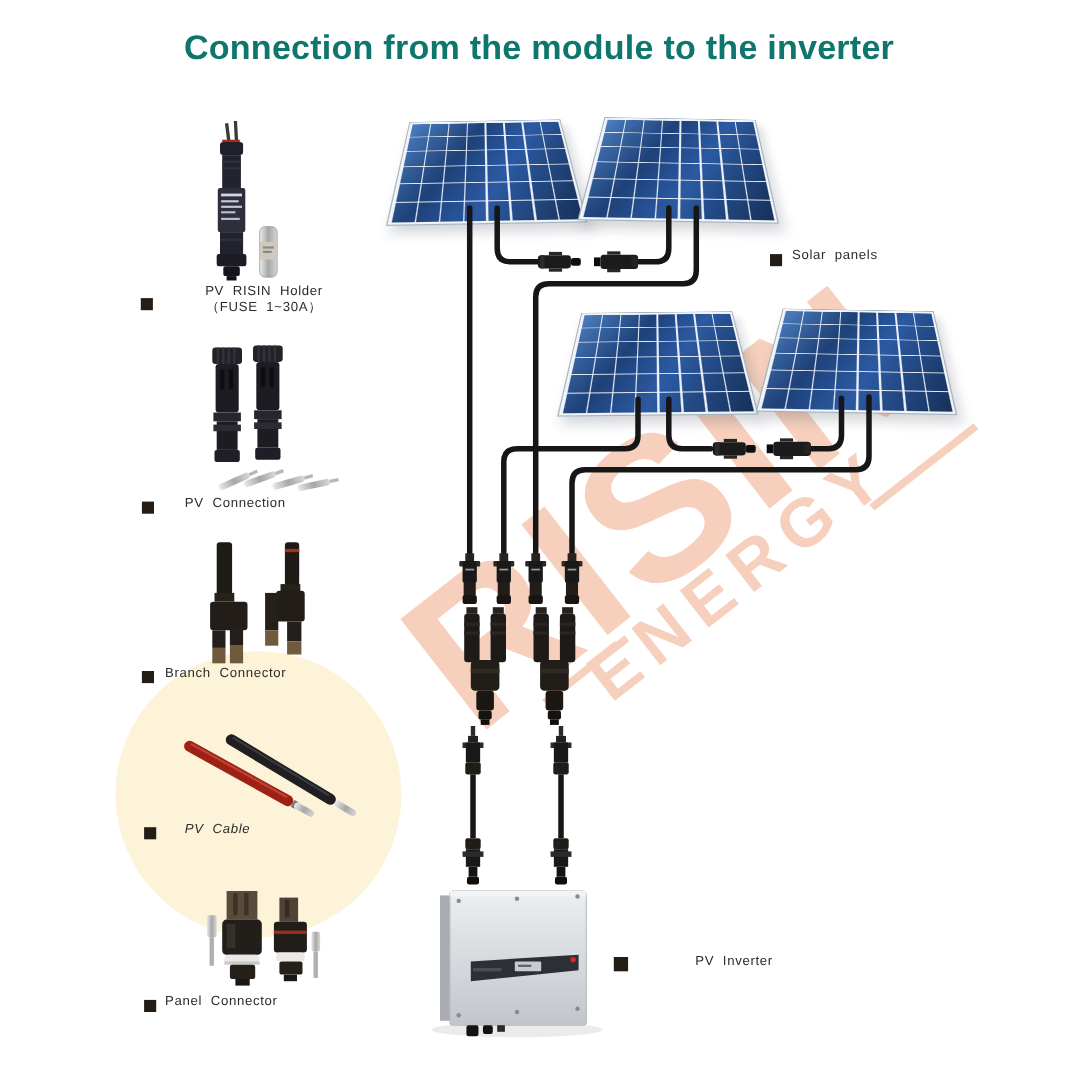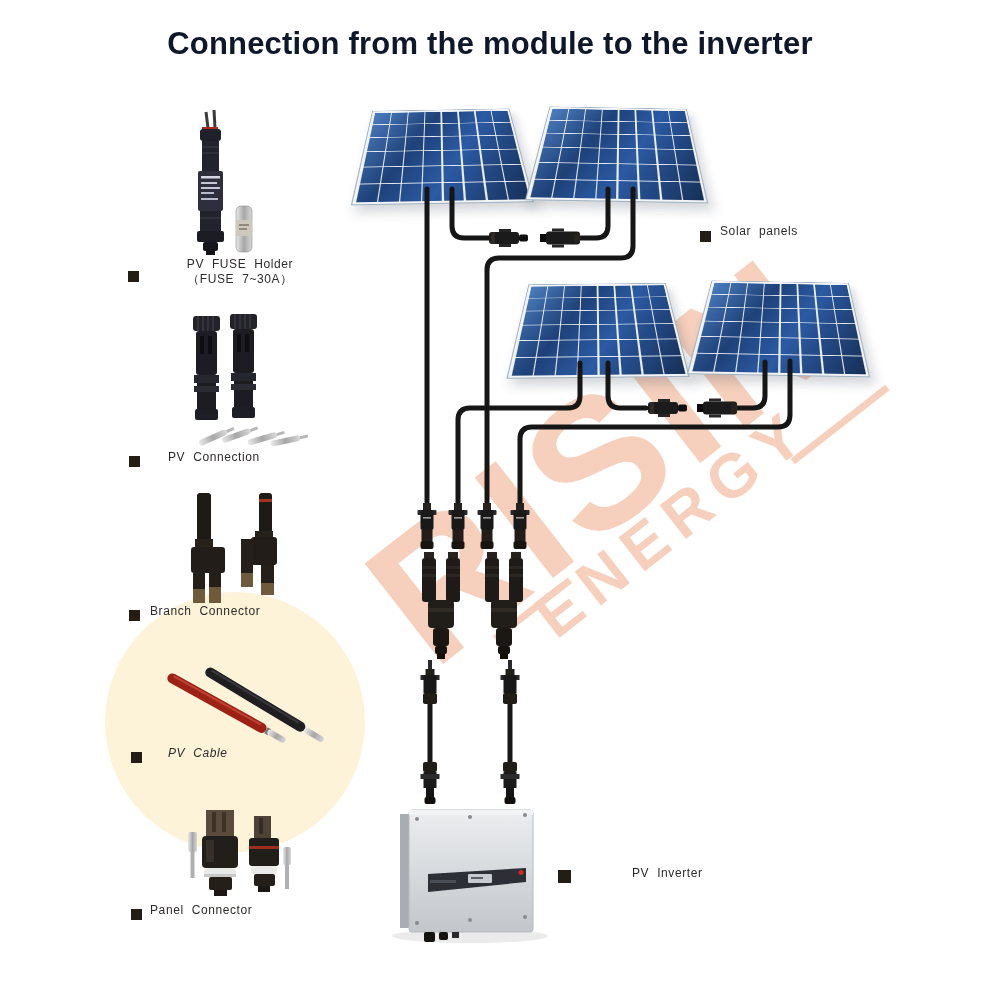--- a/index.html
+++ b/index.html
@@ -12,21 +12,21 @@
             align-items:center;justify-content:center;transform:rotate(-38deg);
             font-weight:bold;font-size:185px;letter-spacing:6px;color:#f6d0bc;z-index:1;}
   .wm-sub{position:absolute;left:472px;top:472px;width:400px;height:100px;display:flex;
           align-items:center;justify-content:center;transform:rotate(-38deg);
           font-weight:bold;font-size:62px;letter-spacing:11px;color:#f6d0bc;z-index:1;}
   .wm-bar{position:absolute;background:#f6d0bc;transform:rotate(-38deg);z-index:1;}
   .wm-bar1{left:485px;top:606px;width:95px;height:7px;}
   .wm-bar2{left:780px;top:421px;width:120px;height:7px;}
   
   .title{position:absolute;left:120px;top:26px;width:740px;text-align:center;
-         font-size:31px;font-weight:bold;color:#0f172a;letter-spacing:0.2px;z-index:5;}
+         font-size:31px;font-weight:bold;color:#0f766e;letter-spacing:0.2px;z-index:5;}
   
   .panel{position:absolute;width:151px;height:120px;z-index:2;
          border:2px solid #f3f4f6;
          box-shadow:0 0 0 1px #9fb0c0, 4px 8px 10px rgba(40,50,70,.20);
          background-image:
            repeating-linear-gradient(to right, rgba(250,252,255,.92) 0 1.3px, rgba(255,255,255,0) 1.3px 18.87px),
            repeating-linear-gradient(to bottom, rgba(250,252,255,.92) 0 1.3px, rgba(255,255,255,0) 1.3px 20px),
            linear-gradient(118deg,#4d7fc1 0%,#1e4178 35%,#2b5aa3 60%,#173159 100%);}
   .p1{left:364px;top:88px; transform:rotate(-1deg) perspective(300px) rotateX(43deg);}
   .p2{left:540px;top:86px; transform:rotate(1deg)  perspective(300px) rotateX(43deg);}
@@ -300,22 +300,22 @@
       <rect x="249" y="838" width="30" height="28" rx="3" fill="#211e1a"></rect>
       <rect x="249" y="846" width="30" height="3" fill="#9e2d20"></rect>
       <rect x="251" y="866" width="26" height="8" rx="3" fill="#e9e9e7"></rect>
       <rect x="254" y="874" width="21" height="12" rx="2" fill="#242019"></rect>
       <rect x="258" y="886" width="12" height="6" fill="#1b1713"></rect>
     </g>
   </svg>
 
   <span class="bullet" style="left:128px;top:271px;"></span>
   <div class="lbl lbl-center" style="left:150px;top:257px;width:180px;">
-    <div>PV FUSE Holder</div>
-    <div>（FUSE 7~30A）</div>
+    <div>PV RISIN Holder</div>
+    <div>（FUSE 1~30A）</div>
   </div>
 
   <span class="bullet" style="left:129px;top:456px;"></span>
   <div class="lbl" style="left:168px;top:450px;">PV Connection</div>
 
   <span class="bullet" style="left:129px;top:610px;"></span>
   <div class="lbl" style="left:150px;top:604px;">Branch Connector</div>
 
   <span class="bullet" style="left:131px;top:752px;"></span>
   <div class="lbl" style="left:168px;top:746px;font-style:italic;">PV Cable</div>

